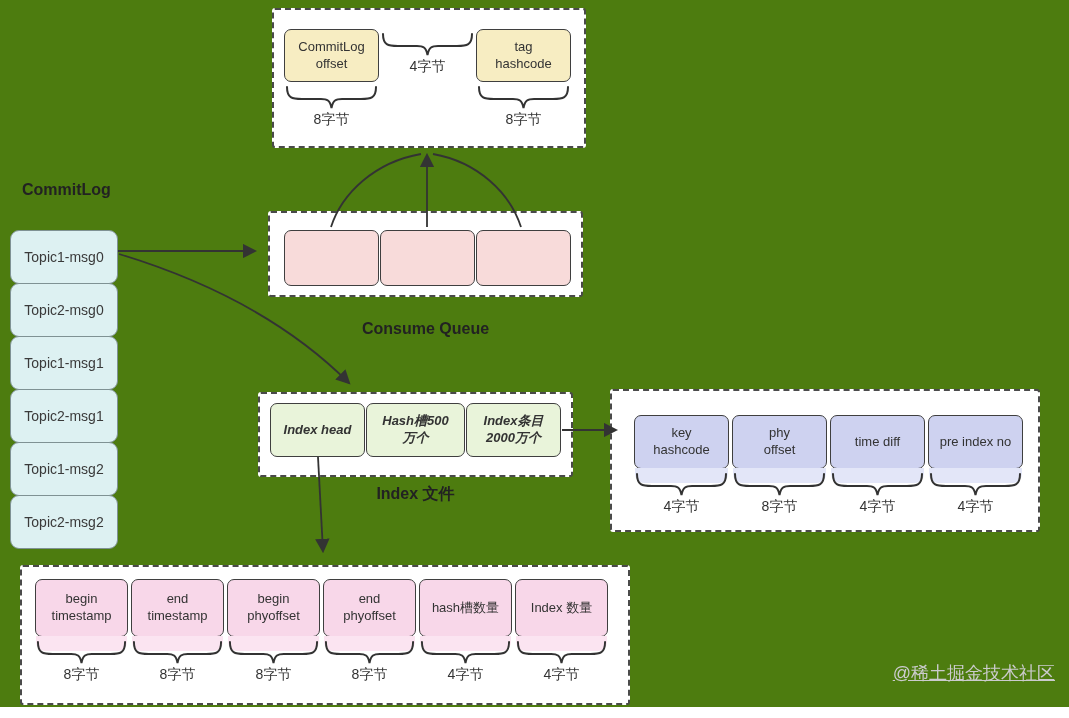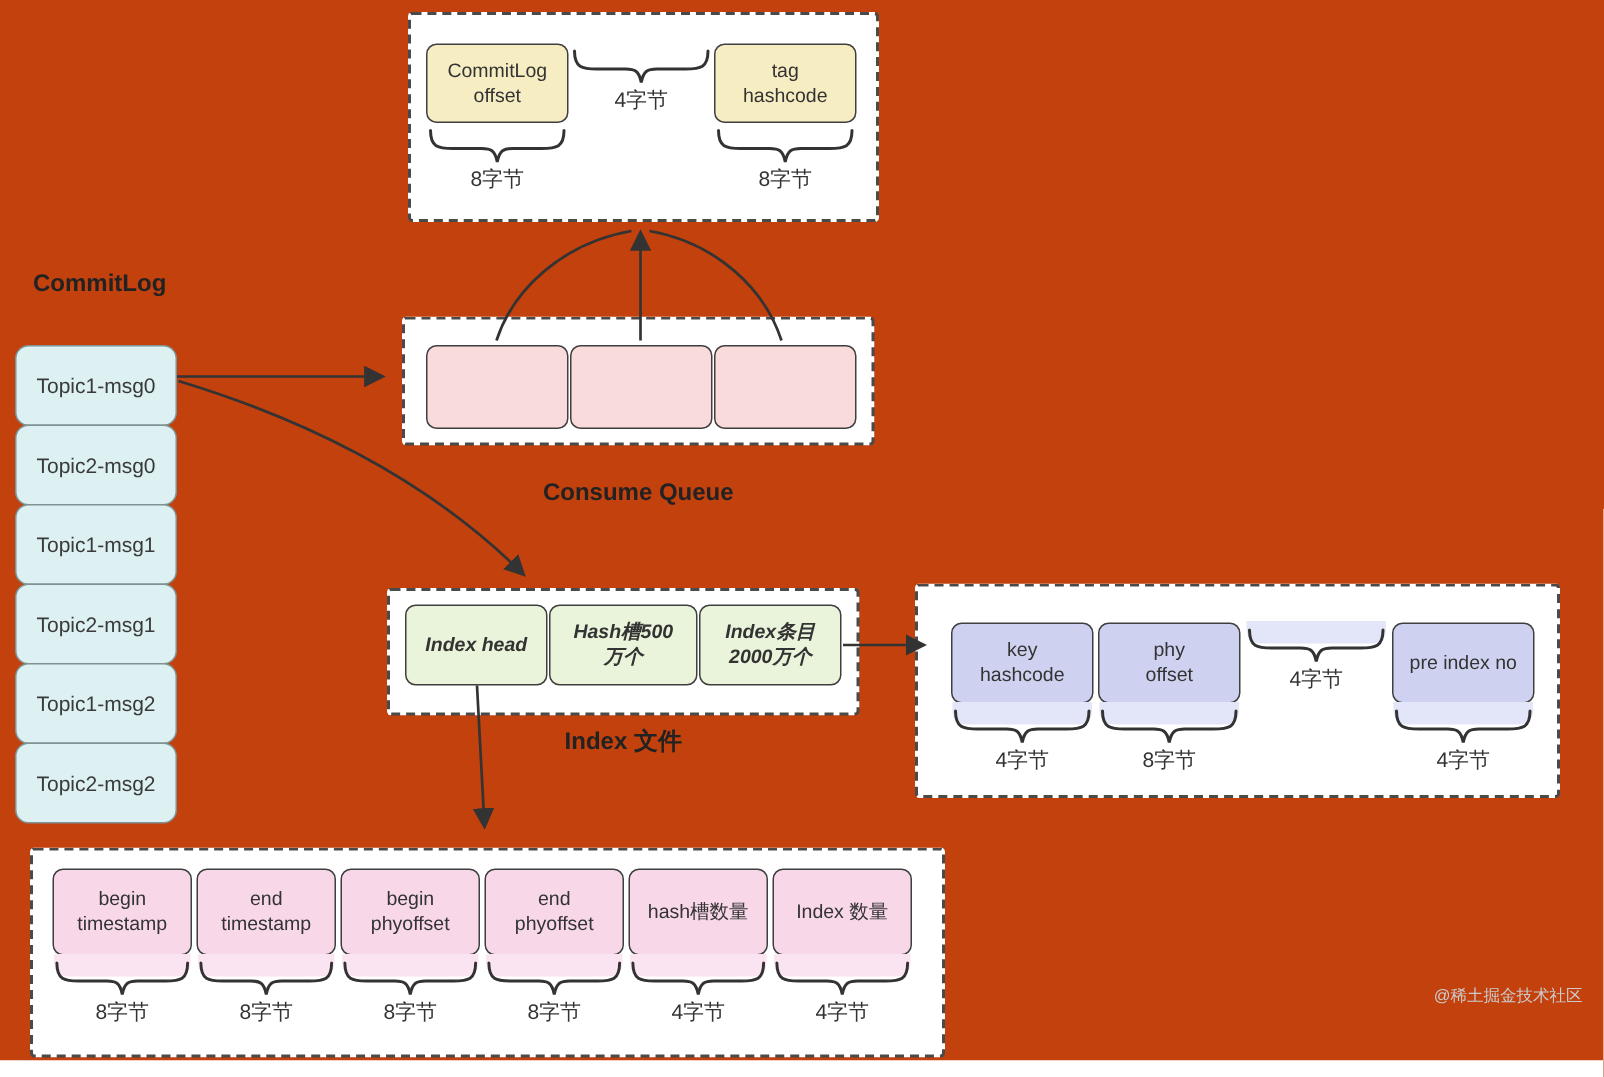--- a/index.html
+++ b/index.html
@@ -1,18 +1,18 @@
 <!DOCTYPE html>
 <html><head>
 <meta charset="utf-8">
 <style>
   * { box-sizing: border-box; margin: 0; padding: 0; }
   html,body { background:#ffffff; }
   body { font-family: "Liberation Sans", "DejaVu Sans", sans-serif; color:#3a3a3a; }
-  #canvas { position:relative; width:1069px; height:707px; background:#c2410c; overflow:hidden; }
+  #canvas { position:relative; width:1069px; height:707px; background:#4d7c0f; overflow:hidden; }
 
   
   .struct-box { position:absolute; border:2px dashed #4a4a4a; border-radius:3px; background:#fff; }
 
   
   .fields-row { display:flex; }
   .fgroup { display:flex; flex-direction:column; align-items:center; }
   .cell {
     width:100%; border:1.5px solid #3f3f3f; border-radius:7px;
     display:flex; align-items:center; justify-content:center; text-align:center;
@@ -41,21 +41,21 @@
     display:flex; align-items:center; justify-content:center; font-size:14px; color:#3a3a3a;
     margin-top:-1px;
   }
   .cl-cell:first-child { margin-top:6px; }
 
   .box-title { position:absolute; text-align:center; font-size:16px; font-weight:bold; color:#222; }
 
   
   #overlay { position:absolute; left:0; top:0; z-index:10; pointer-events:none; }
 
-  .watermark { position:absolute; right:14px; bottom:36px; font-size:11px; color:#cbcbcd; }
+  .watermark { position:absolute; right:14px; bottom:22px; font-size:18px; color:#cbcbcd;text-decoration:underline; }
 </style>
 </head>
 <body>
 
 <div id="canvas">
 
   <div class="struct-box" style="left:272px; top:8px; width:314px; height:140px; padding:19px 0 0 10px;">
     <div class="fields-row" style="gap:1px;">
 
       <div class="fgroup" style="width:95px;">
@@ -143,20 +143,21 @@
         <div class="bracewrap">
           <i class="band band-purple"></i>
           <svg viewBox="0 0 95 26" preserveAspectRatio="none">
               <path d="M3,3 C3,14 8,15 18,15 L37,15 C43,15 46,16 47.5,24 C49,16 52,15 58,15 L77,15 C87,15 92,14 92,3" fill="none" stroke="#333" stroke-width="2" stroke-linecap="round"></path>
             </svg>
         </div>
         <div class="flen">8字节</div>
       </div>
 
       <div class="fgroup" style="width:95px;">
+        <div class="cell c-purple" style="height:54px;">time diff</div>
         <div class="bracewrap">
           <i class="band band-purple"></i>
           <svg viewBox="0 0 95 26" preserveAspectRatio="none">
               <path d="M3,3 C3,14 8,15 18,15 L37,15 C43,15 46,16 47.5,24 C49,16 52,15 58,15 L77,15 C87,15 92,14 92,3" fill="none" stroke="#333" stroke-width="2" stroke-linecap="round"></path>
             </svg>
         </div>
         <div class="flen">4字节</div>
       </div>
 
       <div class="fgroup" style="width:95px;">

